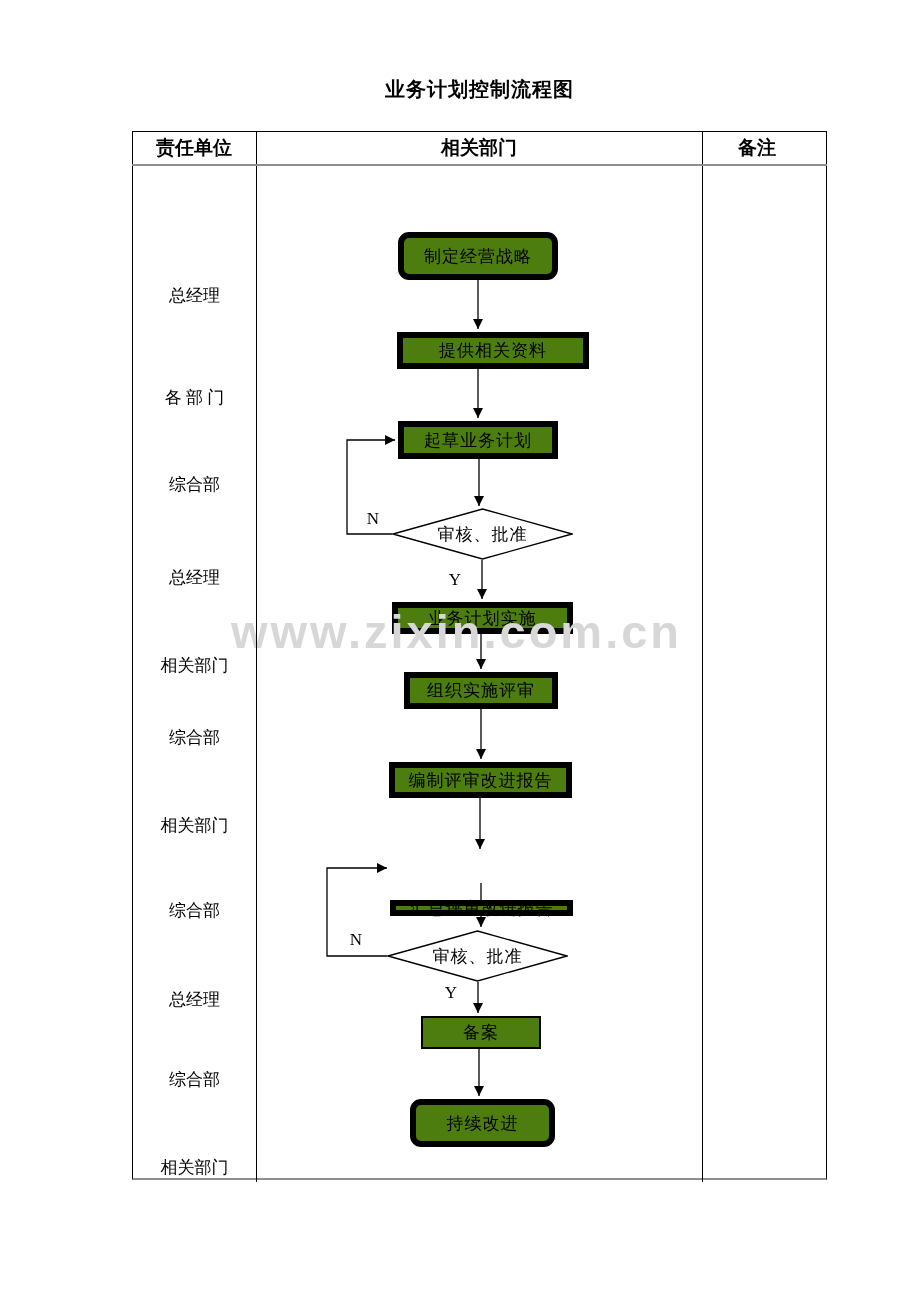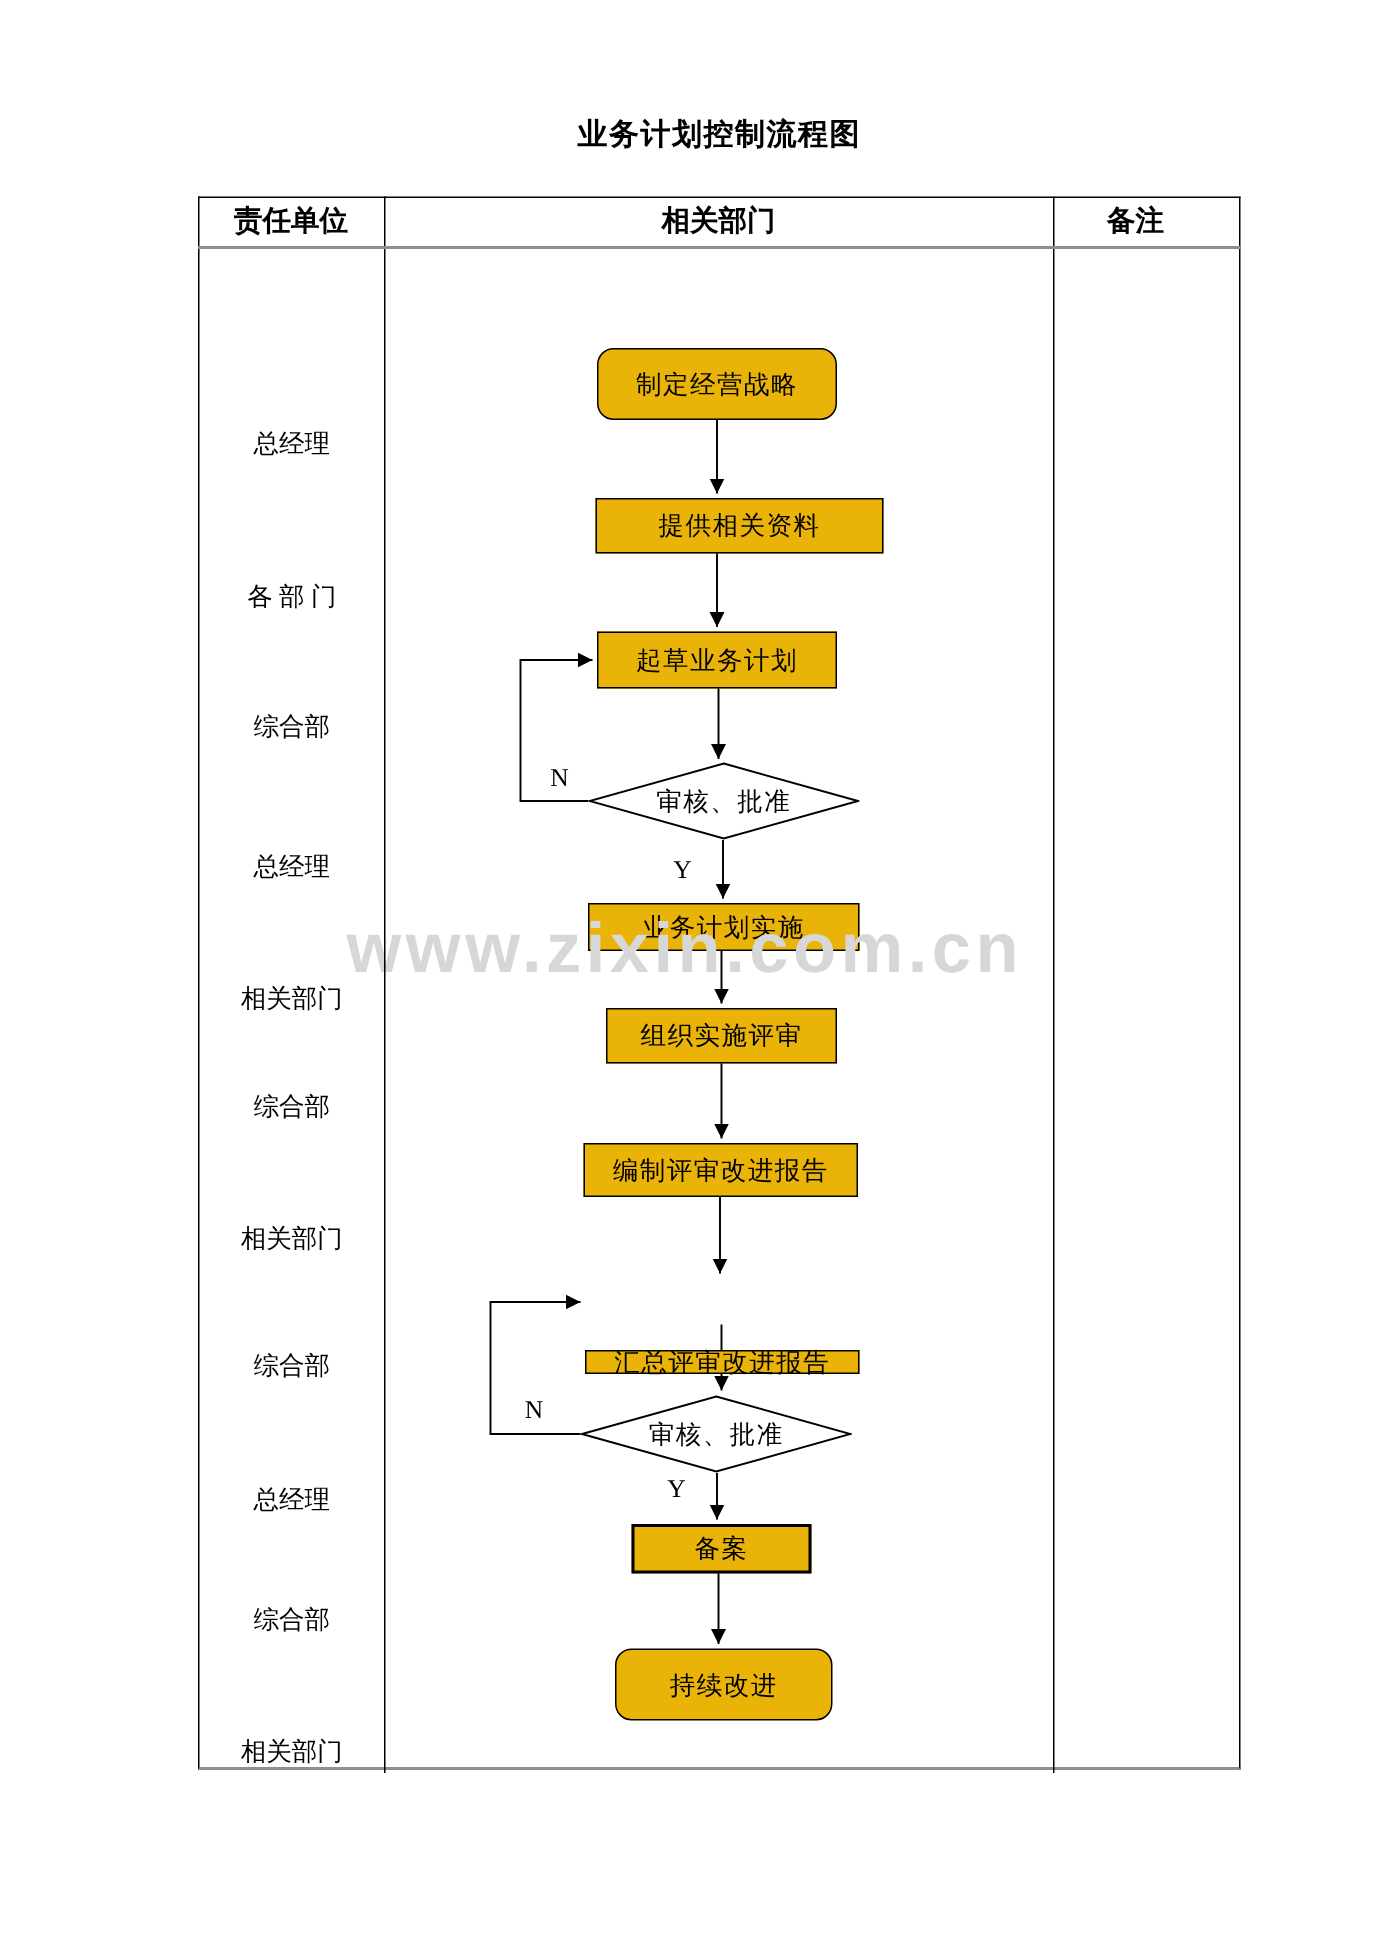--- a/index.html
+++ b/index.html
@@ -31,22 +31,22 @@
   }
 
   
   .unit {
     position: absolute; left: 133px; width: 123px; height: 22px; line-height: 22px;
     text-align: center; font-size: 17px; white-space: pre; z-index: 2; margin-top: 48px;
   }
 
   
   .node {
-    position: absolute; box-sizing: border-box; background: #eab308;
-    border: 1px solid #000000; display: flex; align-items: center; justify-content: center;
+    position: absolute; box-sizing: border-box; background: #4d7c0f;
+    border: 6px solid #000000; display: flex; align-items: center; justify-content: center;
     font-size: 17px; letter-spacing: 1px; z-index: 2;
   }
   .rounded { border-radius: 11px; }
   .heavy { border-width: 2px; }
   .diamond { border: none; background: transparent; }
   .diamond svg { position: absolute; left: 0; top: 0; }
   .diamond .dlabel { position: relative; z-index: 1; }
 
   .branch-label {
     position: absolute; width: 26px; height: 22px; line-height: 22px;

